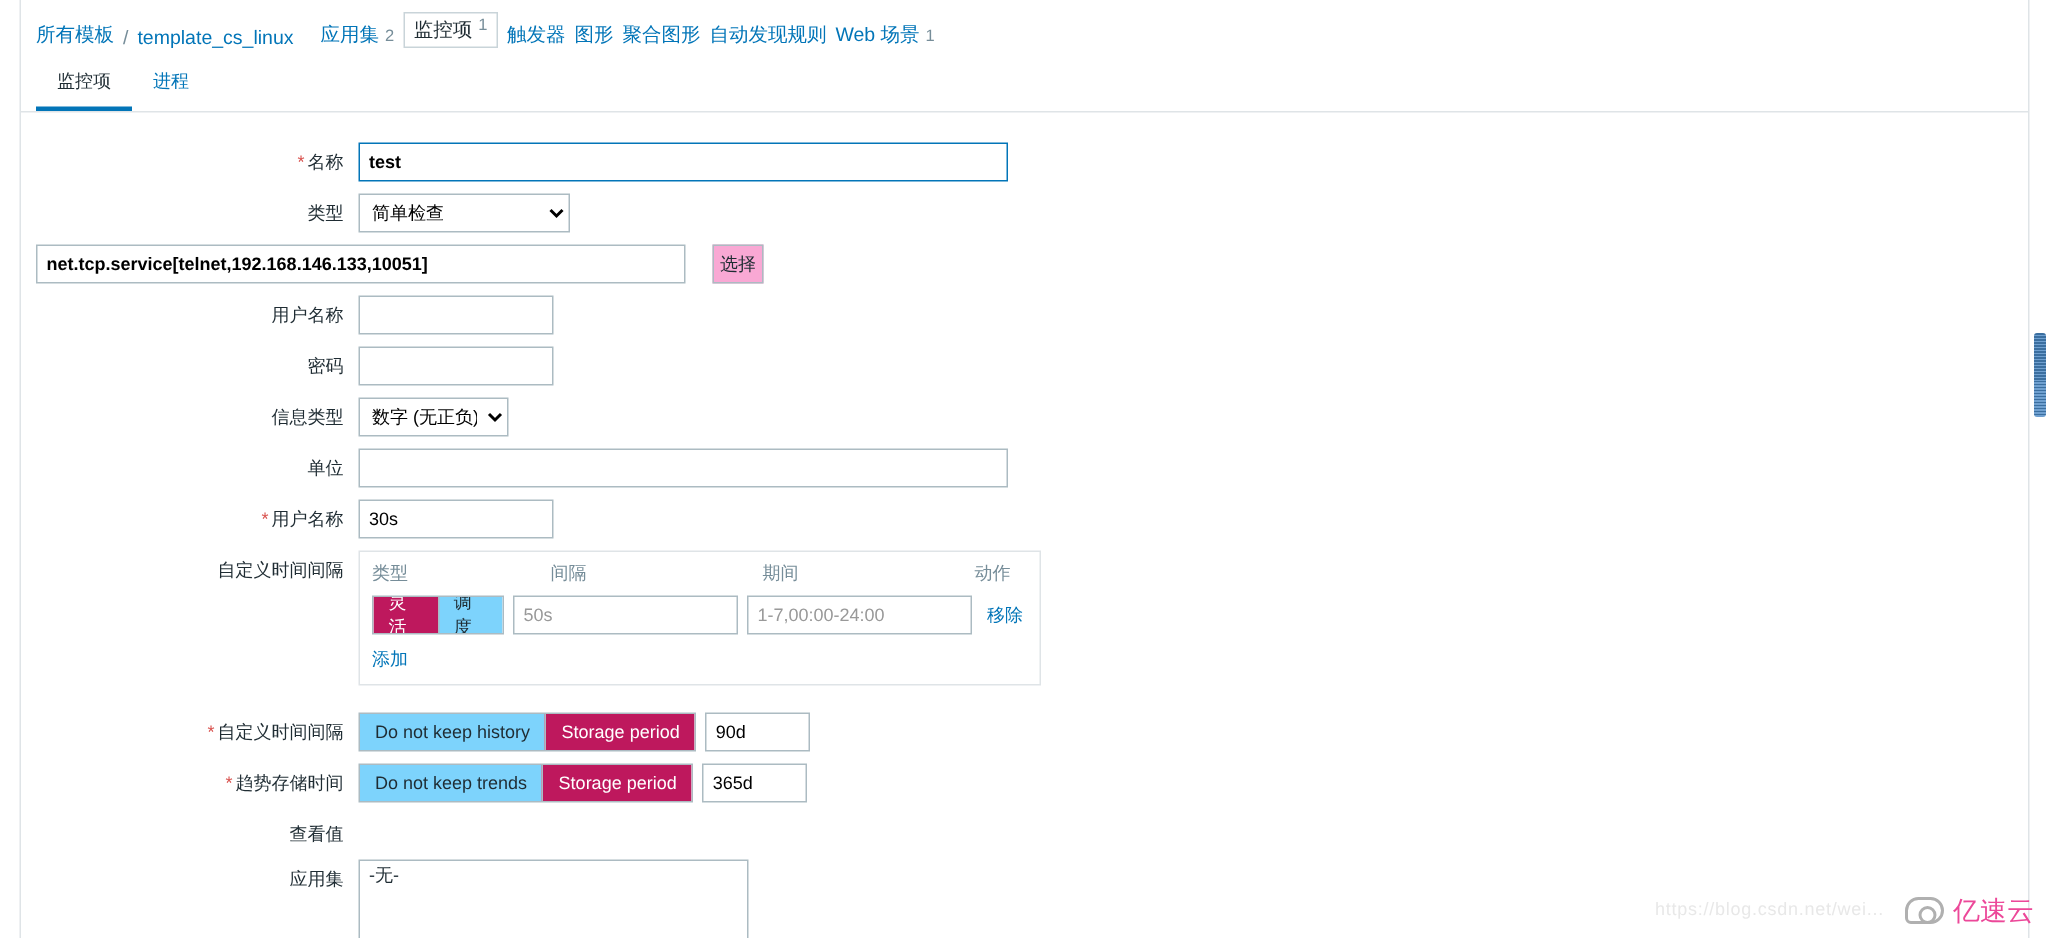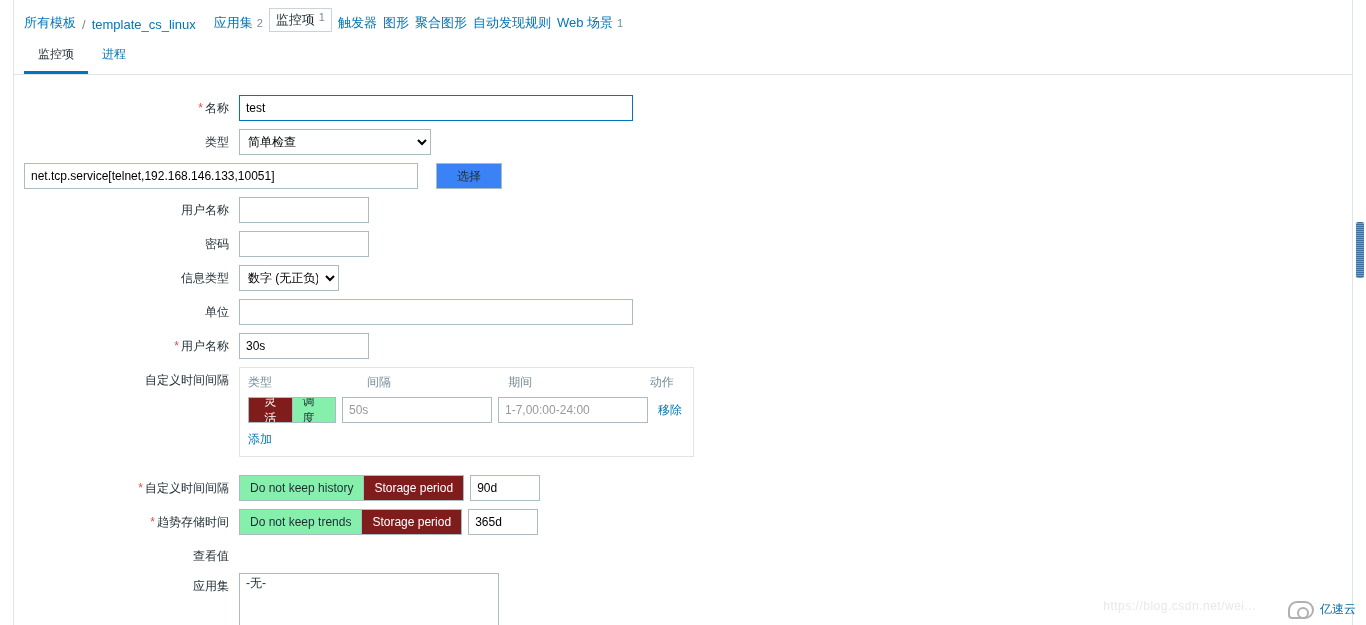--- a/index.html
+++ b/index.html
@@ -15,45 +15,45 @@
 .breadcrumb .cnt { color: #768d99; font-size: 11px; }
 .tabs { display: flex; border-bottom: 1px solid #dfe4e7; padding-left: 10px; }
 .tabs .tab { padding: 8px 14px; color: #0275b8; cursor: pointer; border-bottom: 3px solid transparent; }
 .tabs .tab.active { color: #1f2c33; border-bottom-color: #0275b8; }
 .form { padding: 20px 10px 40px; }
 .row { display: flex; align-items: flex-start; margin-bottom: 8px; }
 .label { width: 215px; text-align: right; padding-right: 10px; padding-top: 5px; color: #1f2c33; }
 .label .req { color: #d9534f; margin-right: 2px; }
 .control { flex: 0 0 auto; }
 input[type=text].tx { border: 1px solid #acbbc2; padding: 4px 6px; font-size: 12px; height: 26px; }
-.tx.w410 { width: 394px; }
+.tx.w410 { width: 433px; font-weight: bold; }
 .tx.w130 { width: 130px; }
 .tx.w70 { width: 70px; }
 select.sel { border: 1px solid #acbbc2; padding: 3px 4px; font-size: 12px; height: 26px; background: #fff; }
-.sel.w160 { width: 192px; }
+.sel.w160 { width: 141px; }
 .sel.w100 { width: 100px; }
 .sel.w430 { width: 430px; }
-.btn { border: 1px solid #acbbc2; background: #3b82f6; padding: 4px 20px; font-size: 12px; cursor: pointer; height: 26px; color: #1f2c33; }
+.btn { border: 1px solid #acbbc2; background: #f9a8d4; padding: 4px 4px; font-size: 12px; cursor: pointer; height: 26px; color: #1f2c33; }
 .intervals { border: 1px solid #dfe4e7; width: 455px; padding: 6px 8px 8px; }
 .int-head { display: flex; color: #768d99; font-size: 12px; margin-bottom: 6px; }
 .int-head .c1 { width: 95px; }
 .int-head .c2 { width: 160px; margin-left: 35px; }
 .int-head .c3 { width: 160px; }
 .int-head .c4 { width: 40px; }
 .int-row { display: flex; align-items: center; gap: 0; margin-bottom: 8px; }
 .seg-group { display: inline-flex; border: 1px solid #acbbc2; height: 26px; overflow: hidden; }
-.seg { padding: 4px 10px; background: #86efac; cursor: pointer; font-size: 12px; color: #1f2c33; display: flex; align-items: center; }
+.seg { padding: 4px 10px; background: #7dd3fc; cursor: pointer; font-size: 12px; color: #1f2c33; display: flex; align-items: center; }
 .seg + .seg { border-left: 1px solid #acbbc2; }
-.seg.active { background: #7f1d1d; color: #fff; text-align: center; }
+.seg.active { background: #be185d; color: #fff; }
 .link { color: #0275b8; cursor: pointer; }
 .inline-gap { display: inline-flex; gap: 18px; align-items: center; }
 .listbox { width: 260px; height: 90px; border: 1px solid #acbbc2; overflow-y: scroll; background: #fff; }
 .listbox .opt { padding: 1px 6px; cursor: pointer; }
 .newapp { width: 410px; height: 26px; border: 2px solid #a8d8a8; padding: 3px 6px; font-size: 12px; }
-.watermark { position: absolute; right: 10px; bottom: 6px; display: flex; align-items: flex-start; gap: 6px; color: #0369a1; font-size: 12px; }
+.watermark { position: absolute; right: 10px; bottom: 6px; display: flex; align-items: center; gap: 6px; color: #ec4899; font-size: 18px; }
 .watermark .logo { width: 26px; height: 18px; border: 2px solid #b0b0b0; border-radius: 9px 9px 9px 4px; position: relative; }
 .watermark .logo::after { content: ""; position: absolute; right: 3px; top: 4px; width: 8px; height: 8px; border: 2px solid #b0b0b0; border-radius: 50%; }
 .wm2 { position: absolute; right: 110px; bottom: 12px; color: #e8e8e8; font-size: 12px; letter-spacing: .5px; }
 .scroll-ind { position: absolute; right: 2px; top: 222px; width: 8px; height: 56px; background: repeating-linear-gradient(0deg,#6fa0d0 0 1px,#3b6fa0 1px 2px); border-radius:2px; }
 </style>
 </head>
 <body>
 
 <div class="page">
 <div class="content">

